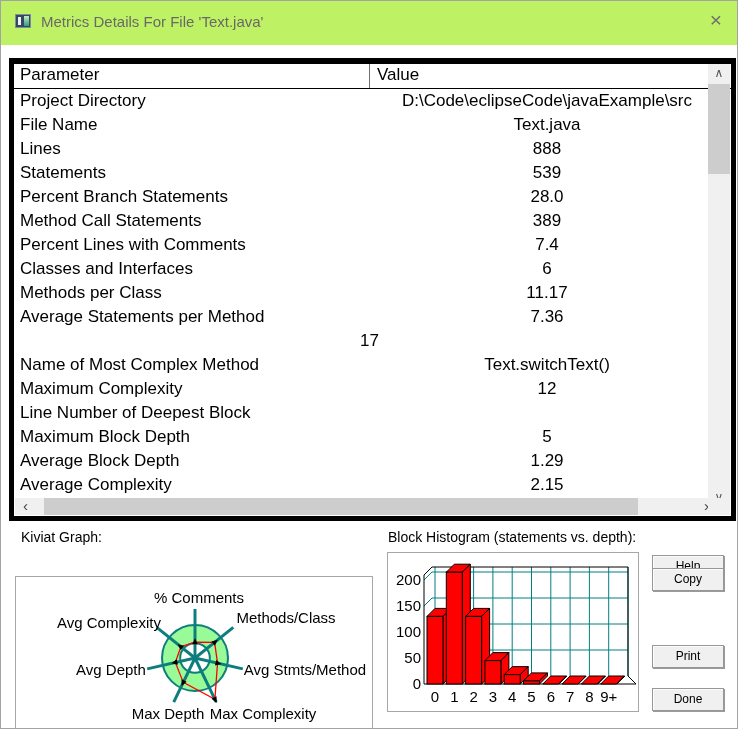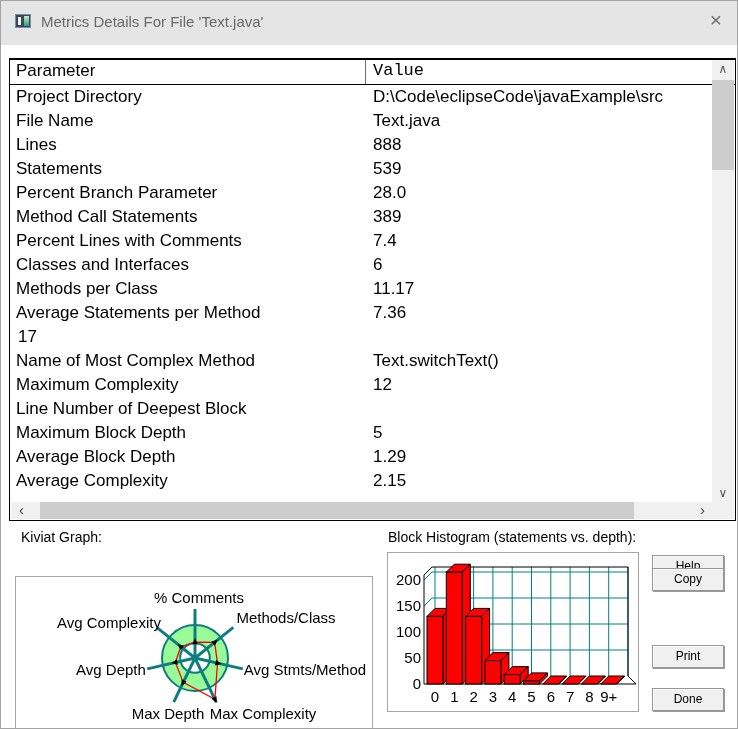--- a/index.html
+++ b/index.html
@@ -3,39 +3,39 @@
 <meta charset="utf-8">
 <style>
   html,body{margin:0;padding:0;background:#d8d8d8;}
   .window{position:relative;width:738px;height:729px;background:#ffffff;
     border:1px solid #a3a3a3;box-sizing:border-box;overflow:hidden;
     font-family:"Liberation Sans",sans-serif;color:#000;}
   
   .artifact{position:absolute;left:10px;top:0;width:220px;height:3px;
     background:repeating-linear-gradient(90deg,#2a2a2a 0 7px,transparent 7px 13px);}
   
-  .titlebar{position:absolute;left:0;top:0;width:100%;height:44px;background:#e5e5e5;}
+  .titlebar{position:absolute;left:0;top:0;width:100%;height:44px;background:#bef264;}
   .appicon{position:absolute;left:14px;top:13px;width:16px;height:14px;background:#35495e;border:1px solid #7d8da0;box-sizing:border-box;}
   .appicon::before{content:'';position:absolute;left:2px;top:2px;width:3px;height:8px;background:#eef3f8;}
   .appicon::after{content:'';position:absolute;right:1px;top:1px;width:5px;height:10px;background:linear-gradient(#c8e8c8,#2f9d77);}
   .wtitle{position:absolute;left:40px;top:12px;font-size:15px;color:#696969;white-space:nowrap;}
   .closebtn{position:absolute;right:6px;top:6px;width:30px;height:28px;color:#6f6f6f;
     font-size:21px;line-height:26px;text-align:center;cursor:pointer;}
   
   .list{position:absolute;left:8px;top:57px;width:727px;height:463px;background:#fff;
-    border:1px solid #000000;box-sizing:border-box;}
+    border:5px solid #000000;box-sizing:border-box;}
   .lheader{position:absolute;left:0;top:0;right:0;height:26px;border-top:1px solid #000;
     border-bottom:1px solid #000;display:flex;font-size:17px;box-sizing:border-box;background:#fff;}
   .hcell{padding:1px 0 0 6px;box-sizing:border-box;}
   .hcell.p{width:355px;}
-  .hcell.v{flex:1;border-left:1px solid #6f6f6f;padding-left:7px;font-family:Liberation Mono, monospace;}
+  .hcell.v{flex:1;border-left:1px solid #6f6f6f;padding-left:7px;}
   .lbody{position:absolute;left:0;top:26px;width:703px;overflow:hidden;}
   .lrow{display:flex;height:24px;line-height:24px;font-size:17px;white-space:nowrap;}
   .lrow .c0{width:355px;padding-left:6px;box-sizing:border-box;overflow:hidden;flex:none;}
-  .lrow .c1{flex:1;padding-left:8px;overflow:hidden;}
+  .lrow .c1{flex:1;padding-left:8px;overflow:hidden;text-align:center;}
   
   .vscroll{position:absolute;top:1px;right:1px;width:22px;height:443px;background:#f0f0f0;}
   .varrow{position:absolute;left:0;width:22px;height:17px;color:#555;font-size:12px;
     line-height:17px;text-align:center;}
   .varrow.up{top:1px;} .varrow.down{bottom:1px;}
   .vthumb{position:absolute;left:0;top:20px;width:22px;height:90px;background:#cdcdcd;}
   .hscroll{position:absolute;left:1px;bottom:1px;height:17px;width:702px;background:#f0f0f0;}
   .harrow{position:absolute;top:0;width:17px;height:17px;color:#444;font-size:15px;
     line-height:16px;text-align:center;}
   .harrow.left{left:2px;} .harrow.right{right:2px;}
@@ -84,21 +84,21 @@
   </div>
         <div class="lrow">
     <div class="c0">Lines</div>
     <div class="c1">888</div>
   </div>
         <div class="lrow">
     <div class="c0">Statements</div>
     <div class="c1">539</div>
   </div>
         <div class="lrow">
-    <div class="c0">Percent Branch Parameter</div>
+    <div class="c0">Percent Branch Statements</div>
     <div class="c1">28.0</div>
   </div>
         <div class="lrow">
     <div class="c0">Method Call Statements</div>
     <div class="c1">389</div>
   </div>
         <div class="lrow">
     <div class="c0">Percent Lines with Comments</div>
     <div class="c1">7.4</div>
   </div>

